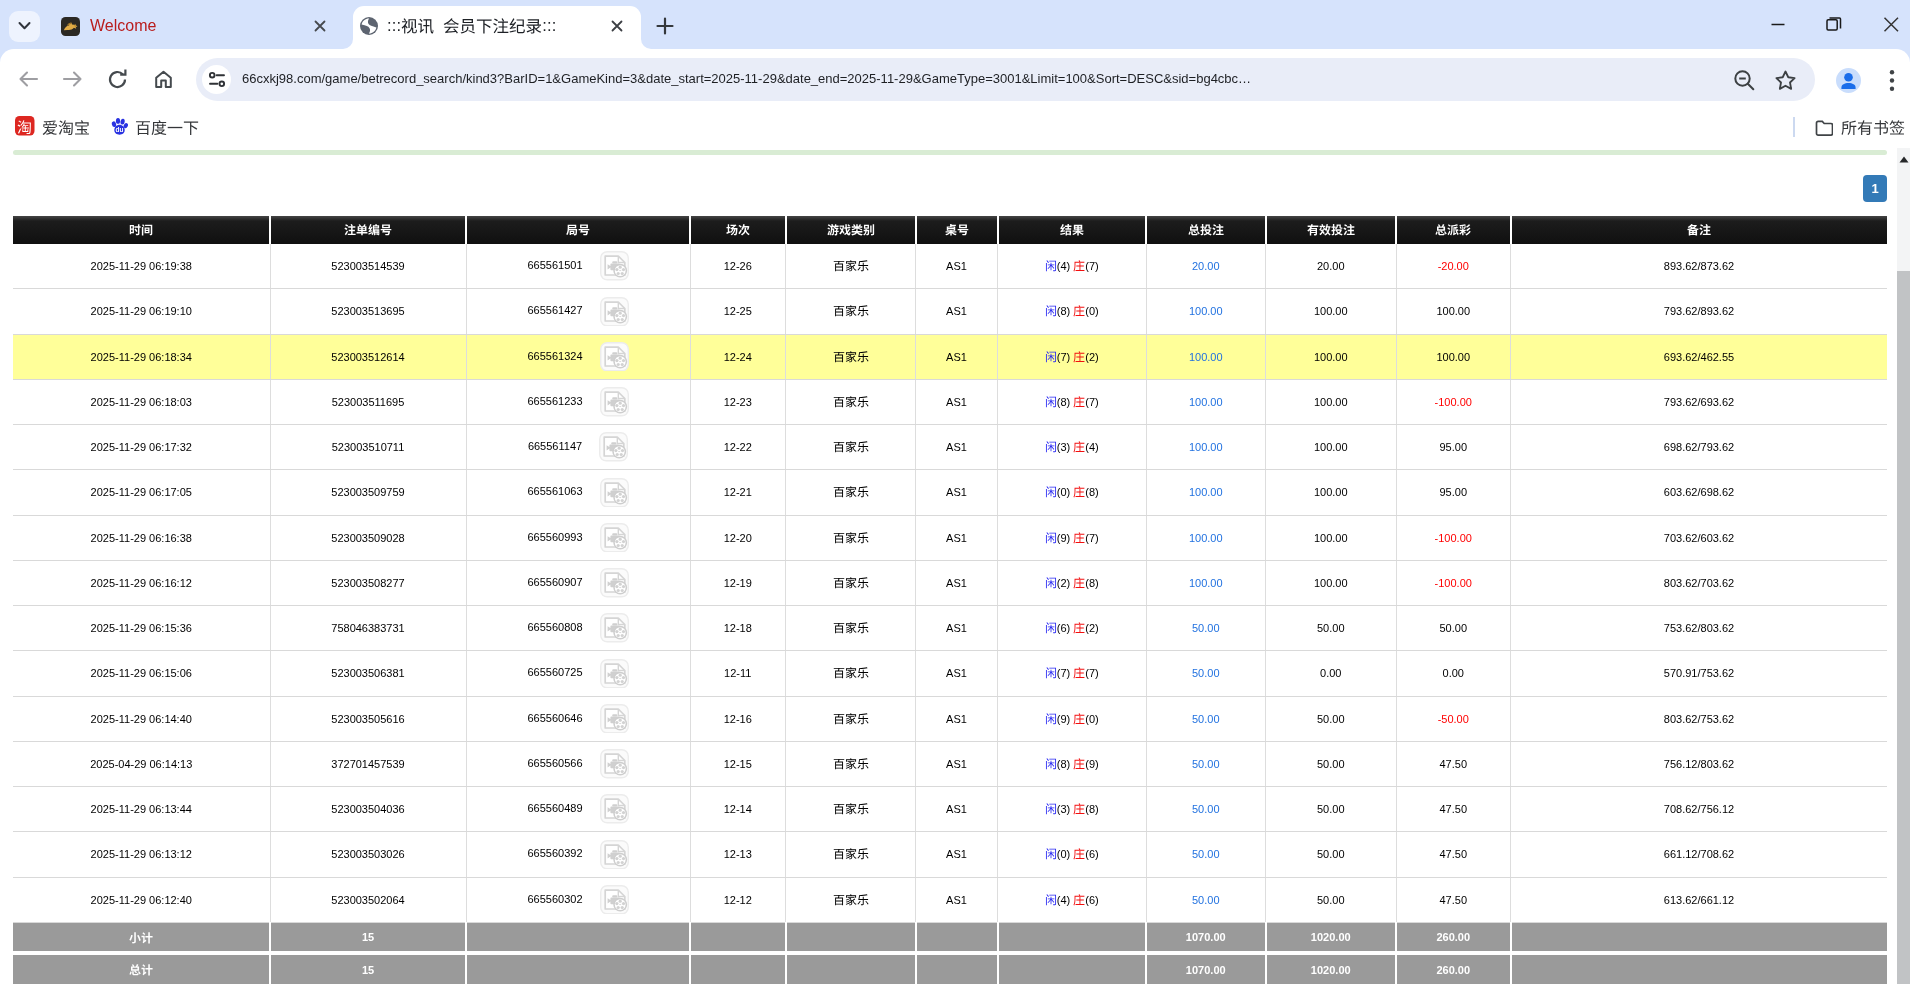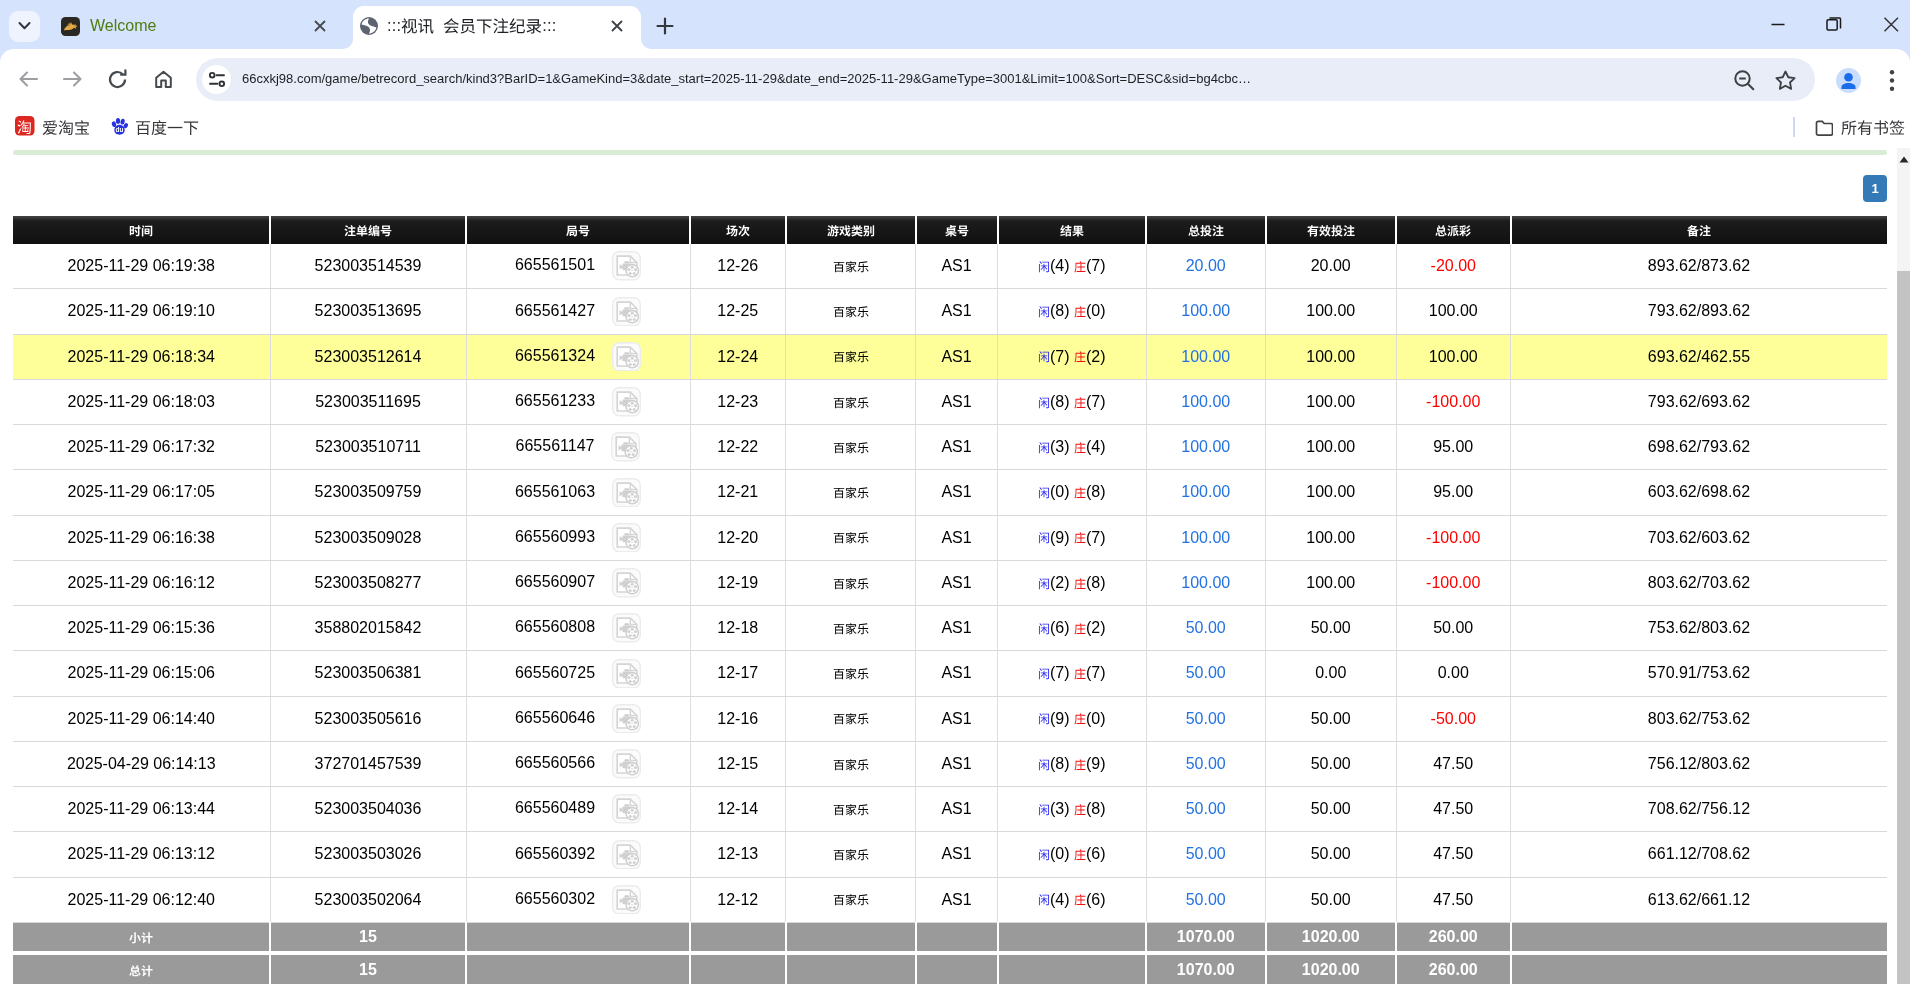--- a/index.html
+++ b/index.html
@@ -3,34 +3,34 @@
 *{margin:0;padding:0;box-sizing:border-box}
 html,body{width:1910px;height:984px;overflow:hidden;background:#fff;
  font-family:"Liberation Sans",sans-serif;position:relative}
 .abs{position:absolute}
 svg.z{display:inline-block}
 #strip{left:0;top:0;width:1910px;height:62px;background:#d6e3fc}
 #toolbar{left:0;top:49px;width:1910px;height:58px;background:#fff;border-radius:14px 14px 0 0}
 #bmbar{left:0;top:107px;width:1910px;height:41px;background:#fff}
 #page{left:0;top:148px;width:1910px;height:836px;background:#fff}
 #chev{left:9px;top:11px;width:31px;height:31px;border-radius:9px;background:#eef3fe}
-#tab1t{left:90px;top:16px;font-size:16px;color:#4d7c0f;line-height:19px}
+#tab1t{left:90px;top:16px;font-size:16px;color:#b91c1c;line-height:19px}
 #atab{left:353px;top:6px;width:288px;height:43px;background:#fff;border-radius:11px 11px 0 0}
 #atabt{left:387px;top:15.5px;font-size:16.5px;color:#1e2126;white-space:nowrap;letter-spacing:.2px}
 #pill{left:196px;top:58px;width:1619px;height:42.5px;border-radius:21.5px;background:#e9edf8;overflow:hidden}
 #pcirc{left:202px;top:65px;width:29px;height:29px;border-radius:50%;background:#fff}
 #urlt{left:242px;top:58px;height:53px;line-height:42.5px;font-size:13px;color:#1d1f23;white-space:nowrap;letter-spacing:0px}
 #bm1t{left:41.5px;top:118px} #bm2t{left:134.5px;top:118px} #bm3t{left:1841px;top:118px}
 #bmsep{left:1793px;top:117px;width:2px;height:20px;background:#ccd9f0}
 #gbar{left:13px;top:149.5px;width:1874px;height:5.5px;border-radius:3px;background:#d9ecd4}
 #pg1{left:1863px;top:175px;width:24px;height:27px;border-radius:4px;background:#337ab7;color:#fff;
  font-size:13px;font-weight:bold;text-align:center;line-height:27px}
 #sbtrack{left:1897px;top:148px;width:13px;height:836px;background:#f3f4f5}
 #sbthumb{left:1897px;top:271px;width:13px;height:713px;background:#c1c3c5}
-table{border-collapse:collapse;table-layout:fixed;font-size:16px;color:#000}
+table{border-collapse:collapse;table-layout:fixed;font-size:11px;color:#000}
 #maintbl{left:13px;top:216px;width:1873.5px}
 #tottbl{left:13px;top:954.5px;width:1873.5px}
 th{background:linear-gradient(180deg,#454545 0,#1c1c1c 18%,#101010 100%);height:27.5px;
  border-right:2px solid #fff;font-weight:bold;text-align:center;vertical-align:middle}
 th:last-child{border-right:none}
 td{height:45.25px;border-right:1px solid #ddd;border-bottom:1px solid #d9d9d9;text-align:center;vertical-align:middle}
 td:last-child{border-right:none}
 tr.hl td{background:#ffff99}
 td.blue{color:#2272e0} td.neg{color:#f00}
 .gnum{margin-right:17px}
@@ -576,21 +576,21 @@
           </svg><span>(2)</span> <svg class="z" width="12" height="12" viewBox="0 -86 100 100" fill="#f20f0f" style="vertical-align:-1.8px;">
             <use href="#r5e84"></use>
           </svg><span>(8)</span></td>
         <td class="blue">100.00</td>
         <td>100.00</td>
         <td class="neg">-100.00</td>
         <td>803.62/703.62</td>
       </tr>
       <tr>
         <td>2025-11-29 06:15:36</td>
-        <td>358802015842</td>
+        <td>758046383731</td>
         <td><span class="gnum">665560808</span><svg class="vi" width="29" height="29.5" viewBox="0 0 29 29.5" style="vertical-align:middle">
 <rect x="0.7" y="0.7" width="27.6" height="28.1" rx="6.5" fill="#fbfbfb" stroke="#ececec" stroke-width="1.4"></rect>
 <path d="M5.2 24 V5.1 H18.3 L24.8 11.5 V24 Z" fill="#fff" stroke="#d5d5d5" stroke-width="1.7" stroke-linejoin="round"></path>
 <path d="M18.3 5.1 V11.5 H24.8" fill="none" stroke="#d5d5d5" stroke-width="1.4" stroke-linejoin="round"></path>
 <path d="M7.6 13.2 L10.4 15.1 V13.4 a0.9 0.9 0 0 1 .9 -.9 H19 a0.9 0.9 0 0 1 .9 .9 V18.3 a0.9 0.9 0 0 1 -.9 .9 H11.3 a0.9 0.9 0 0 1 -.9 -.9 V16.6 L7.6 18.5 Z" fill="#d0d0d0"></path>
 <rect x="12.2" y="10.3" width="5.2" height="2.2" rx="1.1" fill="#d0d0d0"></rect>
 <g>
               <circle cx="20.2" cy="19.6" r="6.2" fill="#fff" stroke="#cecece" stroke-width="1.5"></circle>
 <circle cx="20.2" cy="16.2" r="1.6" fill="#d2d2d2"></circle>
               <circle cx="16.9" cy="18.6" r="1.6" fill="#d2d2d2"></circle>
@@ -629,21 +629,21 @@
 <g>
               <circle cx="20.2" cy="19.6" r="6.2" fill="#fff" stroke="#cecece" stroke-width="1.5"></circle>
 <circle cx="20.2" cy="16.2" r="1.6" fill="#d2d2d2"></circle>
               <circle cx="16.9" cy="18.6" r="1.6" fill="#d2d2d2"></circle>
 <circle cx="18.2" cy="22.5" r="1.6" fill="#d2d2d2"></circle>
               <circle cx="22.2" cy="22.5" r="1.6" fill="#d2d2d2"></circle>
 <circle cx="23.5" cy="18.6" r="1.6" fill="#d2d2d2"></circle>
               <rect x="19.2" y="19.25" width="2" height="0.8" fill="#d2d2d2"></rect>
             </g>
           </svg></td>
-        <td>12-17</td>
+        <td>12-11</td>
         <td><svg class="z" width="36" height="12" viewBox="0 -86 300 100" fill="#000" style="vertical-align:-1.8px;">
             <use href="#r767e"></use>
             <use href="#r5bb6" x="100"></use>
             <use href="#r4e50" x="200"></use>
           </svg></td>
         <td>AS1</td>
         <td><svg class="z" width="12" height="12" viewBox="0 -86 100 100" fill="#2b2bf2" style="vertical-align:-1.8px;">
             <use href="#r95f2"></use>
           </svg><span>(7)</span> <svg class="z" width="12" height="12" viewBox="0 -86 100 100" fill="#f20f0f" style="vertical-align:-1.8px;">
             <use href="#r5e84"></use>

